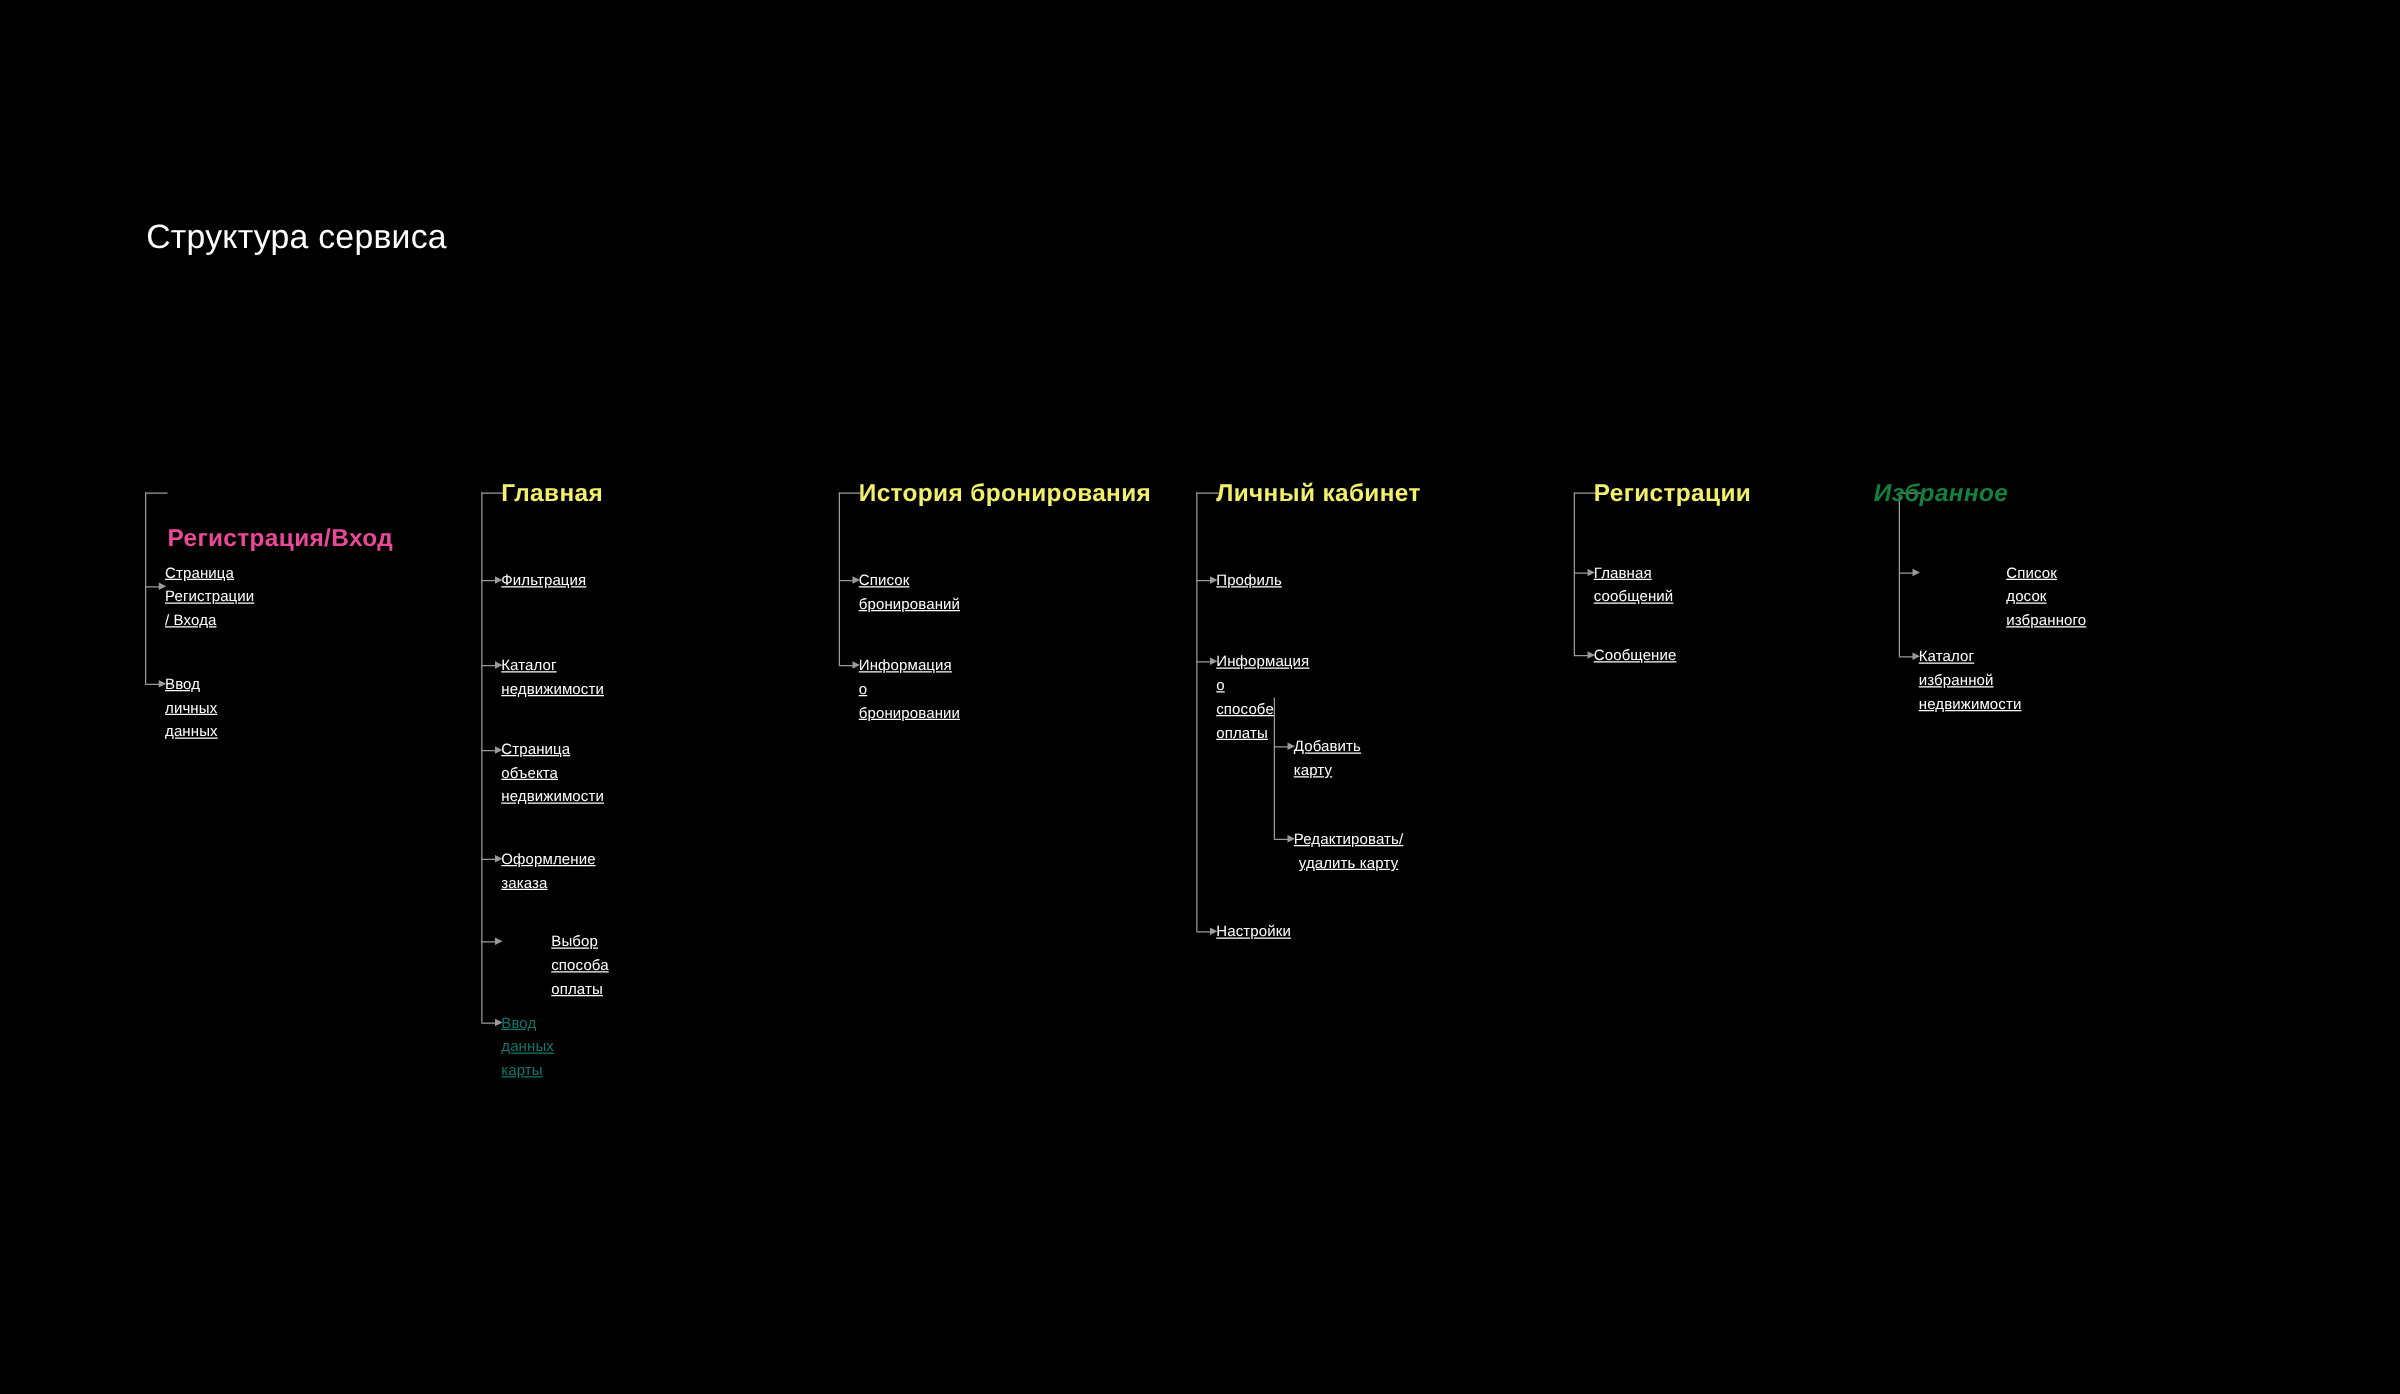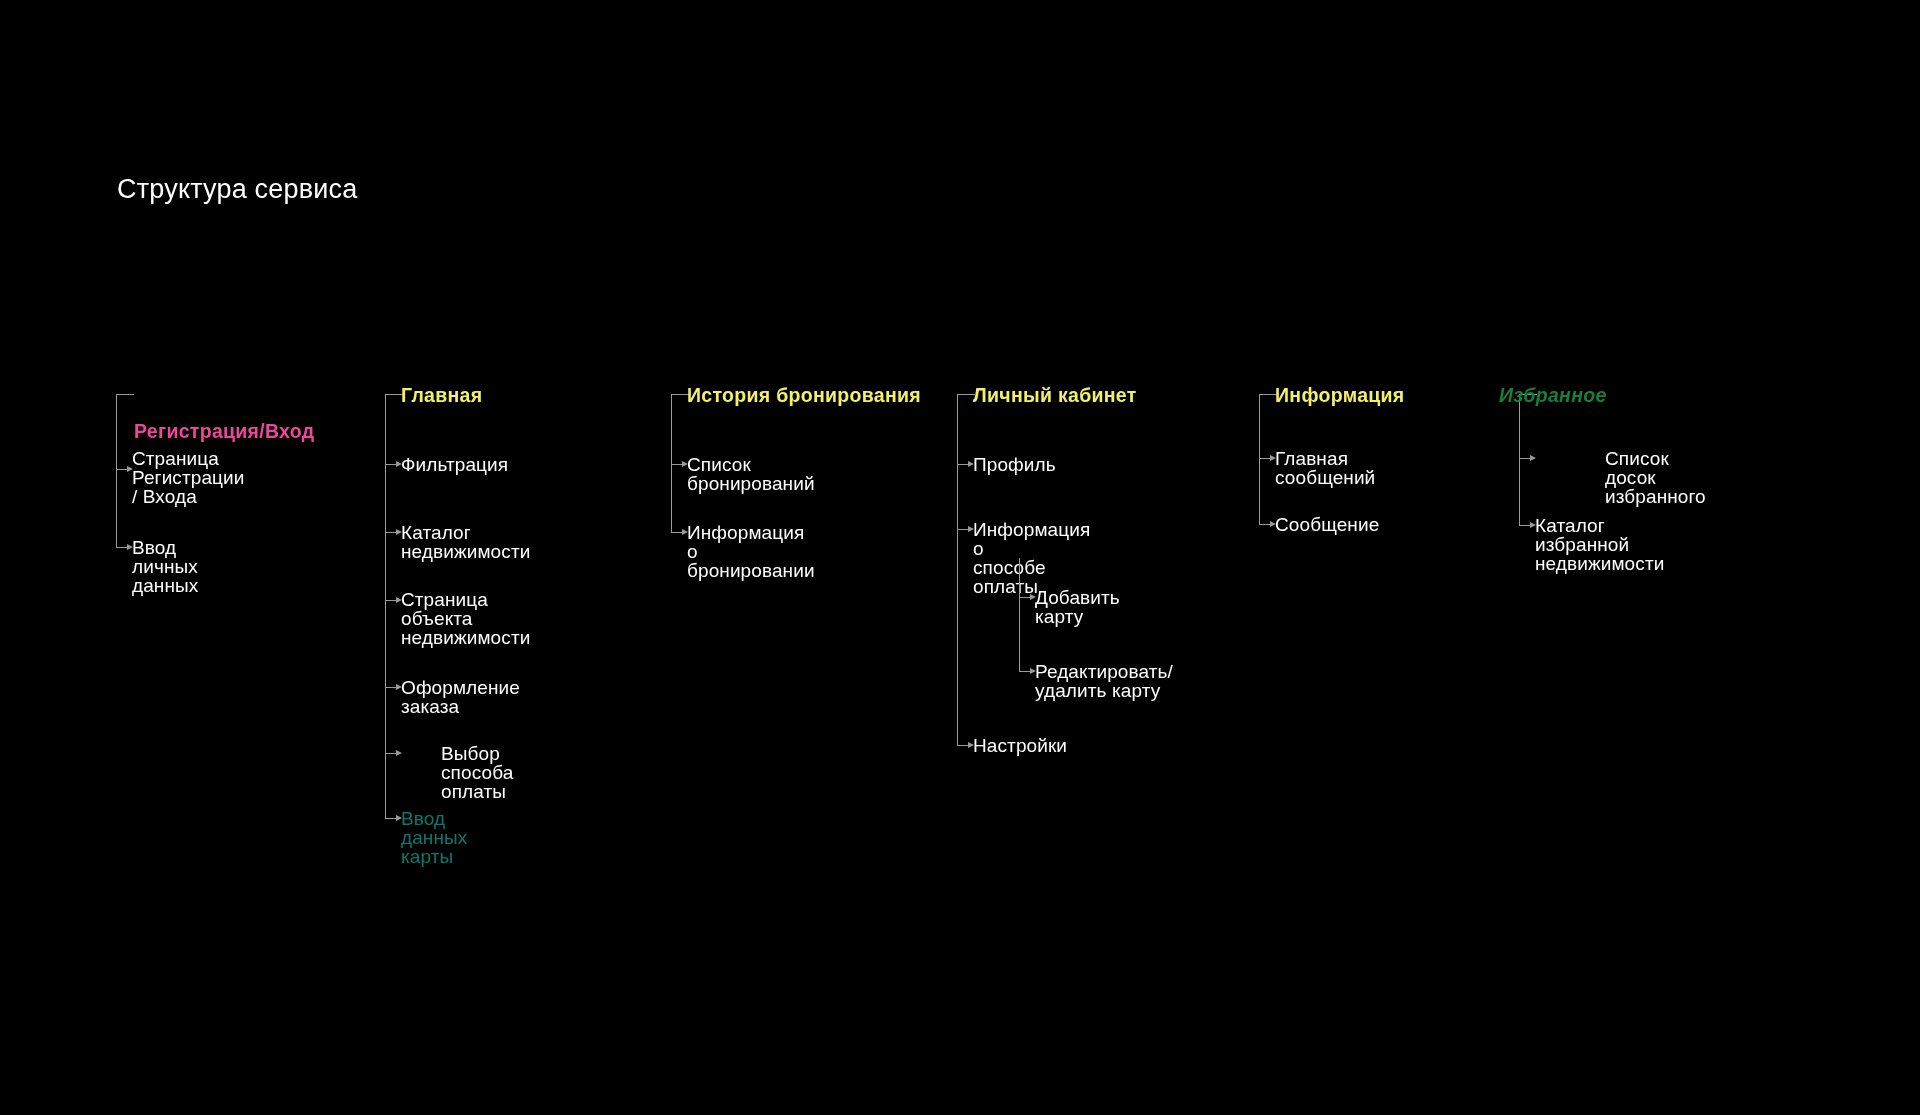--- a/index.html
+++ b/index.html
@@ -35,25 +35,26 @@
     position: absolute;
     font-size: 19.5px;
     font-weight: bold;
     color: #f2f06a;
     white-space: nowrap;
     letter-spacing: 0.3px;
     line-height: 22px;
   }
   .node-label {
     position: absolute;
-    font-size: 19px;
+    font-size: 12px;
     line-height: 19px;
     color: #ffffff;
     white-space: pre-line;
     letter-spacing: 0.1px;
+    text-decoration: underline;
   }
   
   .vline {
     position: absolute;
     width: 1px;
     background: #9a9a9a;
   }
   .hline {
     position: absolute;
     height: 1px;
@@ -149,32 +150,32 @@
     <div class="node-label" style="left: 973px; top: 520px; color: rgb(255, 255, 255);">Информация о
 способе оплаты</div>
 
     <div class="vline" style="left: 1019px; top: 558px; height: 113px; background: rgb(154, 154, 154);"></div>
     <div class="hline" style="left: 1019px; top: 597px; width: 12px; background: rgb(154, 154, 154);"></div>
     <div class="arrow" style="left: 1030px; top: 593.5px; border-left-color: rgb(154, 154, 154);"></div>
     <div class="node-label" style="left: 1035px; top: 588px; color: rgb(255, 255, 255);">Добавить карту</div>
 
     <div class="hline" style="left: 1019px; top: 671px; width: 12px; background: rgb(154, 154, 154);"></div>
     <div class="arrow" style="left: 1030px; top: 667.5px; border-left-color: rgb(154, 154, 154);"></div>
-    <div class="node-label" style="left: 1035px; top: 662px; color: rgb(255, 255, 255);">Редактировать/
+    <div class="node-label" style="left: 1035px; top: 662px; color: rgb(255, 255, 255); text-align: center;">Редактировать/
 удалить карту</div>
 
     <div class="hline" style="left: 957px; top: 745px; width: 12px; background: rgb(154, 154, 154);"></div>
     <div class="arrow" style="left: 968px; top: 741.5px; border-left-color: rgb(154, 154, 154);"></div>
     <div class="node-label" style="left: 973px; top: 736px; color: rgb(255, 255, 255);">Настройки</div>
   </div>
 
   <div class="column">
     <div class="hline" style="left: 1259px; top: 394px; width: 18px; background: rgb(154, 154, 154);"></div>
     <div class="vline" style="left: 1259px; top: 394px; height: 130px; background: rgb(154, 154, 154);"></div>
-    <div class="col-head" style="left: 1275px; top: 384px; color: rgb(242, 240, 106);">Информация</div>
+    <div class="col-head" style="left: 1275px; top: 384px; color: rgb(242, 240, 106);">Регистрации</div>
 
     <div class="hline" style="left: 1259px; top: 458px; width: 12px; background: rgb(154, 154, 154);"></div>
     <div class="arrow" style="left: 1270px; top: 454.5px; border-left-color: rgb(154, 154, 154);"></div>
     <div class="node-label" style="left: 1275px; top: 449px; color: rgb(255, 255, 255);">Главная сообщений</div>
 
     <div class="hline" style="left: 1259px; top: 524px; width: 12px; background: rgb(154, 154, 154);"></div>
     <div class="arrow" style="left: 1270px; top: 520.5px; border-left-color: rgb(154, 154, 154);"></div>
     <div class="node-label" style="left: 1275px; top: 515px; color: rgb(255, 255, 255);">Сообщение</div>
   </div>
 

